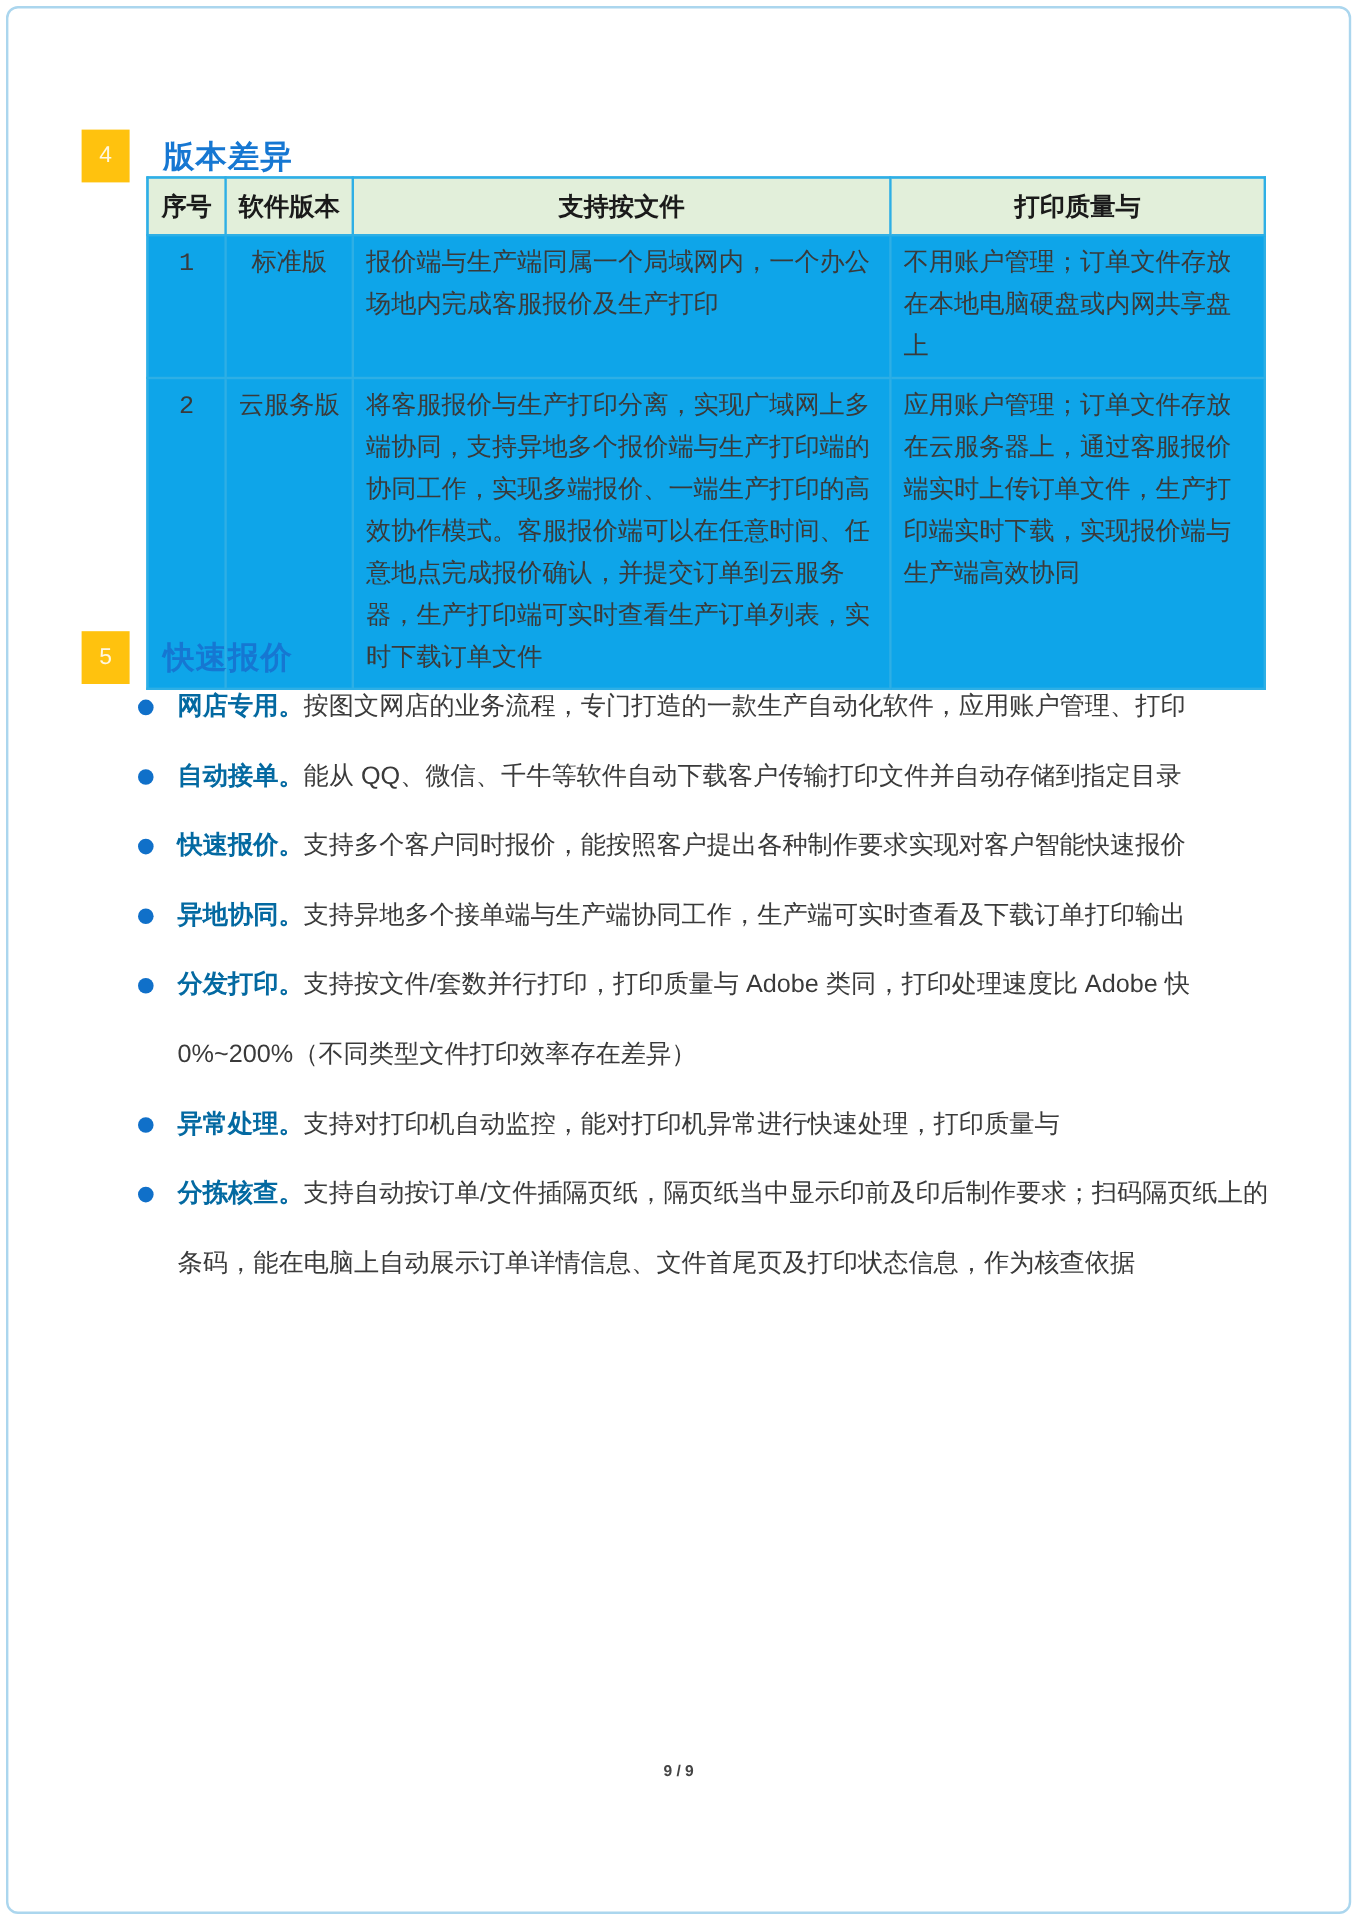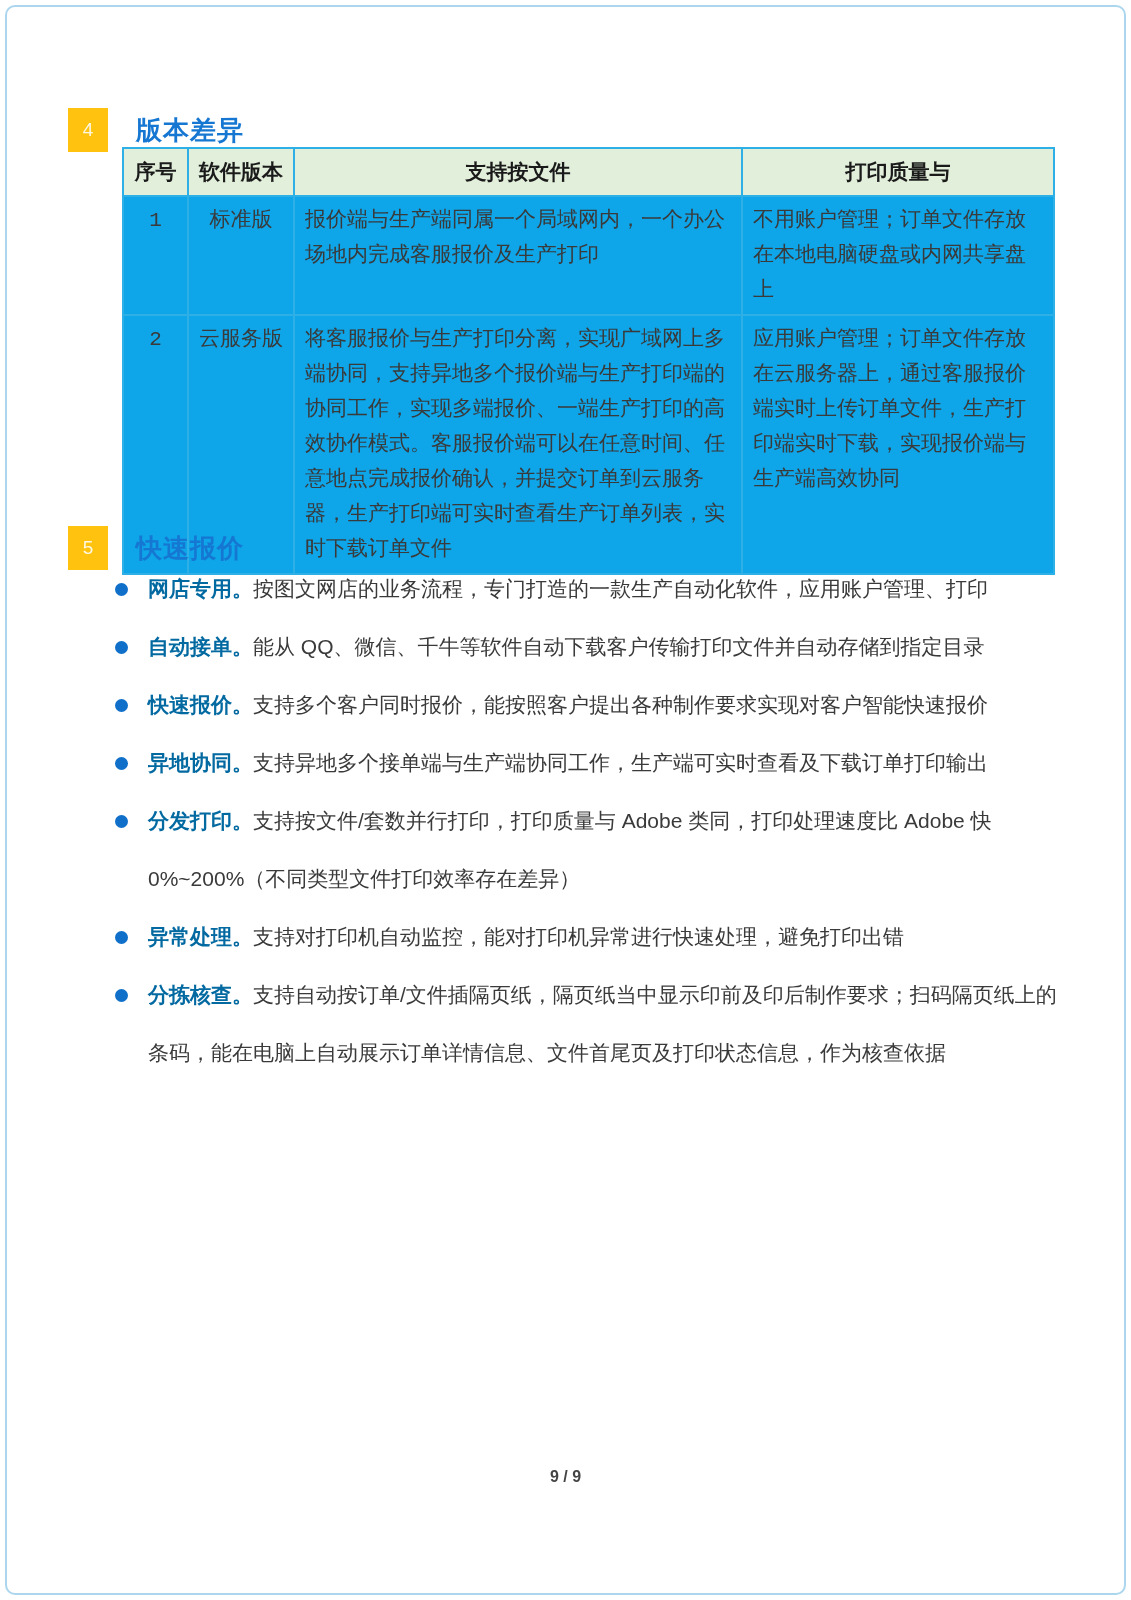--- a/index.html
+++ b/index.html
@@ -90,21 +90,21 @@
     border-radius: 50%;
     background: #1070c9;
   }
   .blabel { font-weight: bold; color: #0369a1; }
   
   .footer {
     position: absolute;
     left: 0; top: 1468px;
     width: 100%;
     text-align: center;
-    font-size: 16px;
+    font-size: 13px;
     font-weight: bold;
     color: #444444;
   }
 </style>
 </head>
 <body>
 
 <div class="page">
   <div class="frame"></div>
 
@@ -167,21 +167,21 @@
     <li>
       <span class="dot"></span>
       <span class="blabel">异地协同。</span><span>支持异地多个接单端与生产端协同工作，生产端可实时查看及下载订单打印输出</span>
     </li>
     <li>
       <span class="dot"></span>
       <span class="blabel">分发打印。</span><span>支持按文件/套数并行打印，打印质量与 Adobe 类同，打印处理速度比 Adobe 快 0%~200%（不同类型文件打印效率存在差异）</span>
     </li>
     <li>
       <span class="dot"></span>
-      <span class="blabel">异常处理。</span><span>支持对打印机自动监控，能对打印机异常进行快速处理，避免打印出错</span>
+      <span class="blabel">异常处理。</span><span>支持对打印机自动监控，能对打印机异常进行快速处理，打印质量与</span>
     </li>
     <li>
       <span class="dot"></span>
       <span class="blabel">分拣核查。</span><span>支持自动按订单/文件插隔页纸，隔页纸当中显示印前及印后制作要求；扫码隔页纸上的条码，能在电脑上自动展示订单详情信息、文件首尾页及打印状态信息，作为核查依据</span>
     </li>
   </ul>
 
   <div class="footer">
     <span>9 / 9</span>
   </div>

